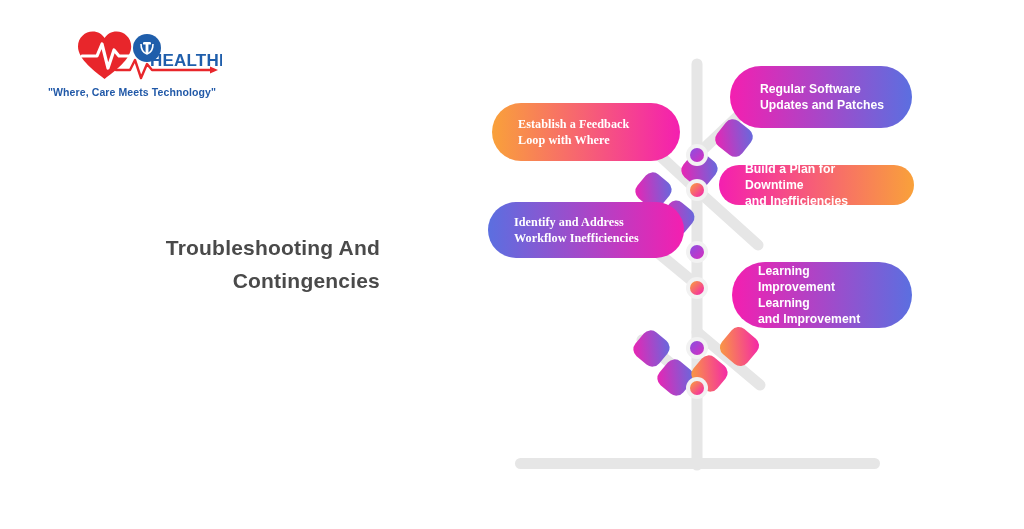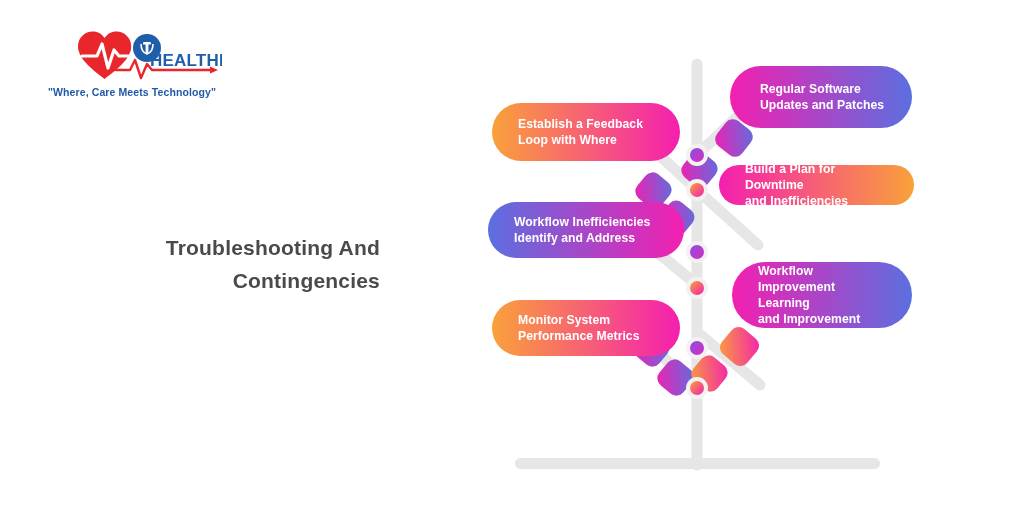--- a/index.html
+++ b/index.html
@@ -81,20 +81,21 @@
     line-height: 1.32;
     display: flex;
     align-items: center;
     box-sizing: border-box;
     letter-spacing: 0.05px;
   }
   .card-left {
     justify-content: flex-start;
     padding-left: 26px;
     padding-right: 30px;
+    font-family: Liberation Serif, serif;
   }
   .card-right {
     justify-content: center;
     padding-left: 26px;
     padding-right: 24px;
   }
   .card span { display: block; }
 </style>
 </head>
 <body>
@@ -182,47 +183,41 @@
 
   <div class="card card-left" style="left:22px; top:63px; width:188px; height:58px; background:linear-gradient(90deg,#f9a13a,#f41fb0);">
     <div>
       <span>Establish a Feedback</span>
       <span>Loop with Where</span>
     </div>
   </div>
 
   <div class="card card-left" style="left:18px; top:162px; width:196px; height:56px; background:linear-gradient(90deg,#5b6fe0,#f41fb0);">
     <div>
+      <span>Identify and Address</span>
       <span>Workflow Inefficiencies</span>
-      <span>Identify and Address</span>
-    </div>
-  </div>
-
-  <div class="card card-left" style="left:22px; top:260px; width:188px; height:56px; background:linear-gradient(90deg,#f9a13a,#f41fb0);">
-    <div>
-      <span>Monitor System</span>
-      <span>Performance Metrics</span>
-    </div>
-  </div>
+    </div>
+  </div>
+
 
   <div class="card card-right" style="left:260px; top:26px; width:182px; height:62px; background:linear-gradient(90deg,#f41fb0,#5b6fe0);">
     <div>
       <span>Regular Software</span>
       <span>Updates and Patches</span>
     </div>
   </div>
 
   <div class="card card-right" style="left:249px; top:125px; width:195px; height:40px; background:linear-gradient(90deg,#f41fb0,#f9a13a);">
     <div>
       <span>Build a Plan for Downtime</span>
       <span>and Inefficiencies</span>
     </div>
   </div>
 
   <div class="card card-right" style="left:262px; top:222px; width:180px; height:66px; background:linear-gradient(90deg,#f41fb0,#5b6fe0);">
     <div>
-      <span>Workflow</span>
+      <span>Learning</span>
       <span>Improvement Learning</span>
       <span>and Improvement</span>
     </div>
   </div>
 
 </div>
 
 </body></html>

